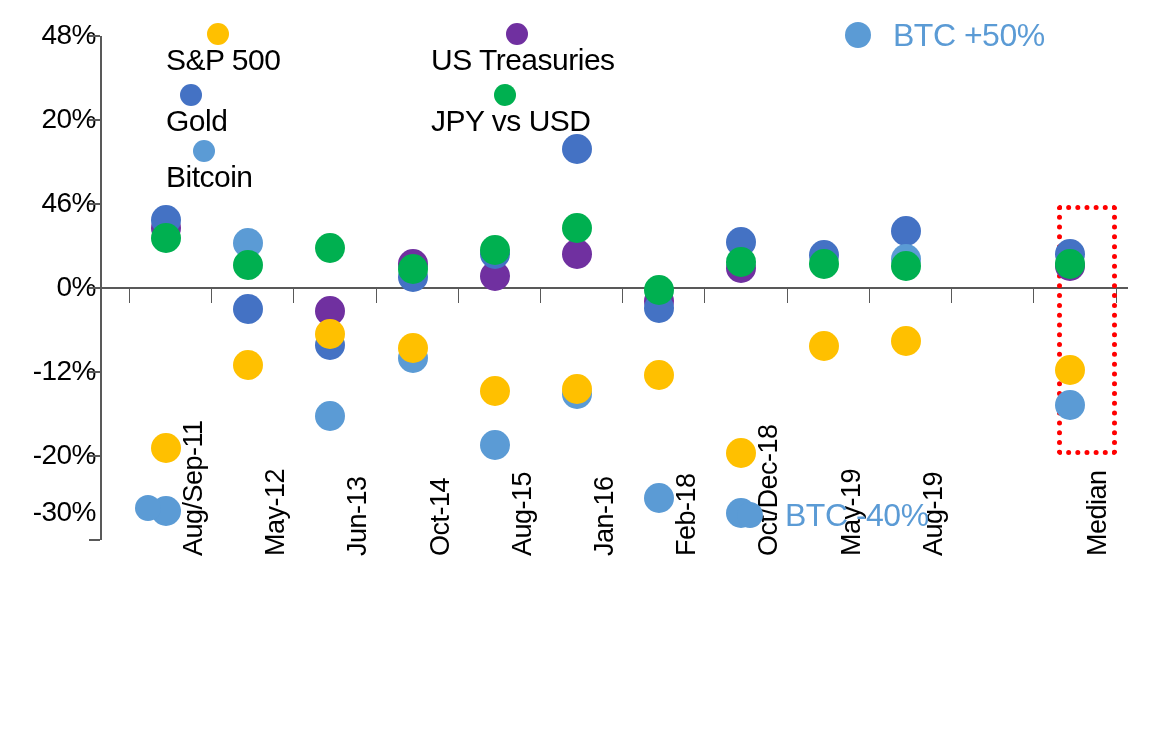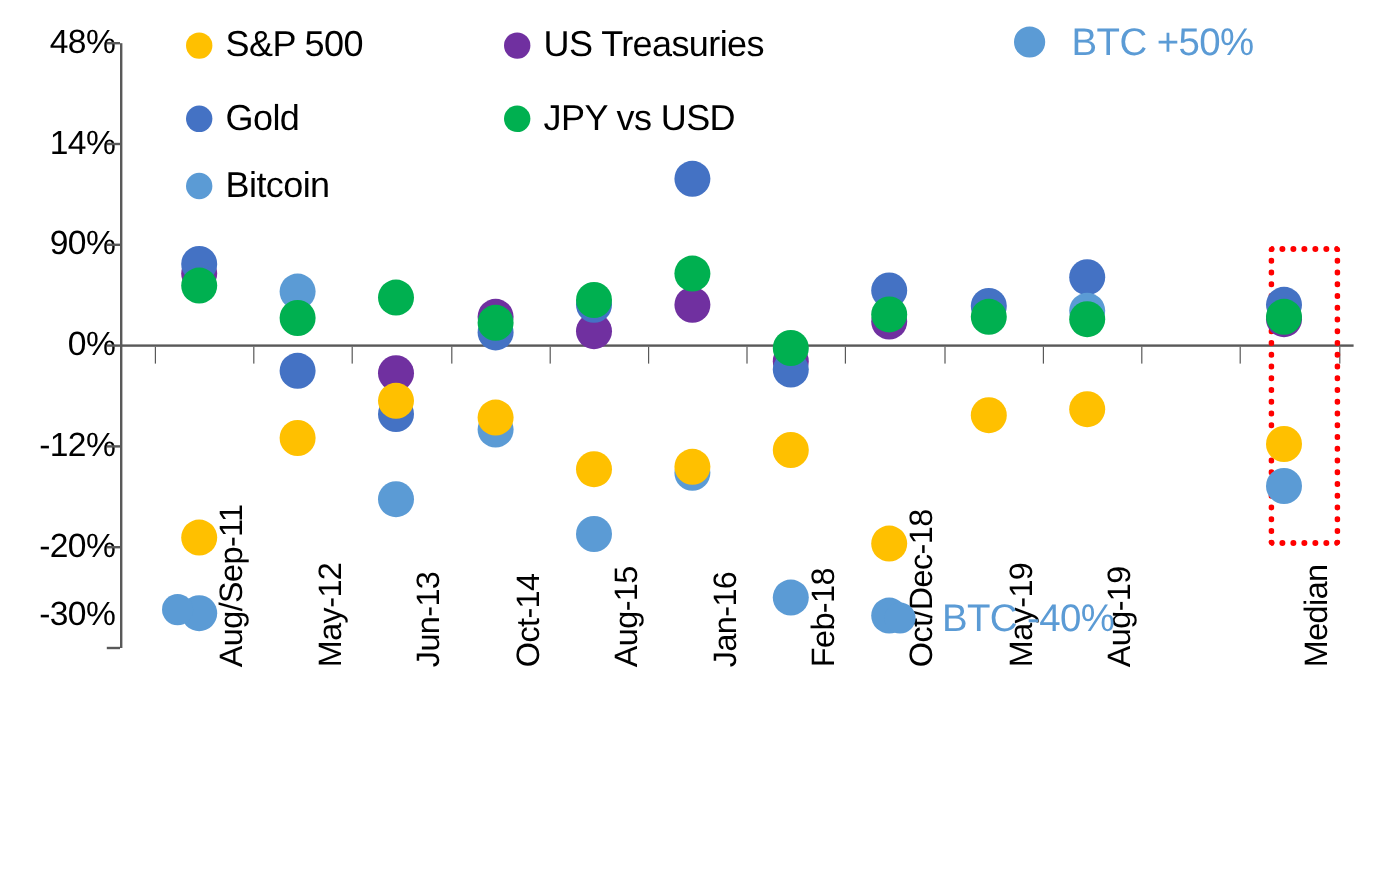--- a/index.html
+++ b/index.html
@@ -17,44 +17,44 @@
           transform-origin:left top;transform:rotate(-90deg);letter-spacing:-0.5px;}
 
   .dot{position:absolute;border-radius:50%;}
   .d-sp{background:#FFC000;}
   .d-gold{background:#4472C4;}
   .d-btc{background:#5B9BD5;}
   .d-ust{background:#7030A0;}
   .d-jpy{background:#00B050;}
 
   
-  .legend-item{position:absolute;display:flex;align-items:center;}
+  .legend-item{position:absolute;display:flex;align-items:center;flex-direction:column;}
   .legend-swatch{width:22px;height:22px;border-radius:50%;flex:0 0 auto;}
   .legend-text{font-size:30px;color:#000;margin-left:11px;white-space:nowrap;
                letter-spacing:-0.5px;line-height:30px;}
 
   
   .anno{position:absolute;display:flex;align-items:center;}
   .anno-dot{width:26px;height:26px;border-radius:50%;background:#5B9BD5;flex:0 0 auto;}
   .anno-text{font-size:32px;color:#5B9BD5;margin-left:22px;white-space:nowrap;
              letter-spacing:-0.5px;line-height:30px;}
 
   .highlight-box{position:absolute;border:5px dotted #FF0000;border-radius:4px;
                  box-sizing:border-box;}
 </style>
 </head>
 <body>
 
 <div id="root">
   <div class="plot" id="plot">
       <div class="ylabel" style="left: 0px; top: 21px;">48%</div>
       <div class="ytick" style="left: 89px; top: 35px;"></div>
-      <div class="ylabel" style="left: 0px; top: 105px;">14%</div>
+      <div class="ylabel" style="left: 0px; top: 105px;">20%</div>
       <div class="ytick" style="left: 89px; top: 119px;"></div>
-      <div class="ylabel" style="left: 0px; top: 189px;">90%</div>
+      <div class="ylabel" style="left: 0px; top: 189px;">46%</div>
       <div class="ytick" style="left: 89px; top: 203px;"></div>
       <div class="ylabel" style="left: 0px; top: 273px;">0%</div>
       <div class="ytick" style="left: 89px; top: 287px;"></div>
       <div class="ylabel" style="left: 0px; top: 357px;">-12%</div>
       <div class="ytick" style="left: 89px; top: 371px;"></div>
       <div class="ylabel" style="left: 0px; top: 441px;">-20%</div>
       <div class="ytick" style="left: 89px; top: 455px;"></div>
       <div class="ylabel" style="left: 0px; top: 498px;">-30%</div>
       <div class="ytick" style="left: 89px; top: 539px;"></div>
       <div class="axis-line" style="left: 100px; top: 36px; width: 2px; height: 504px;"></div>

